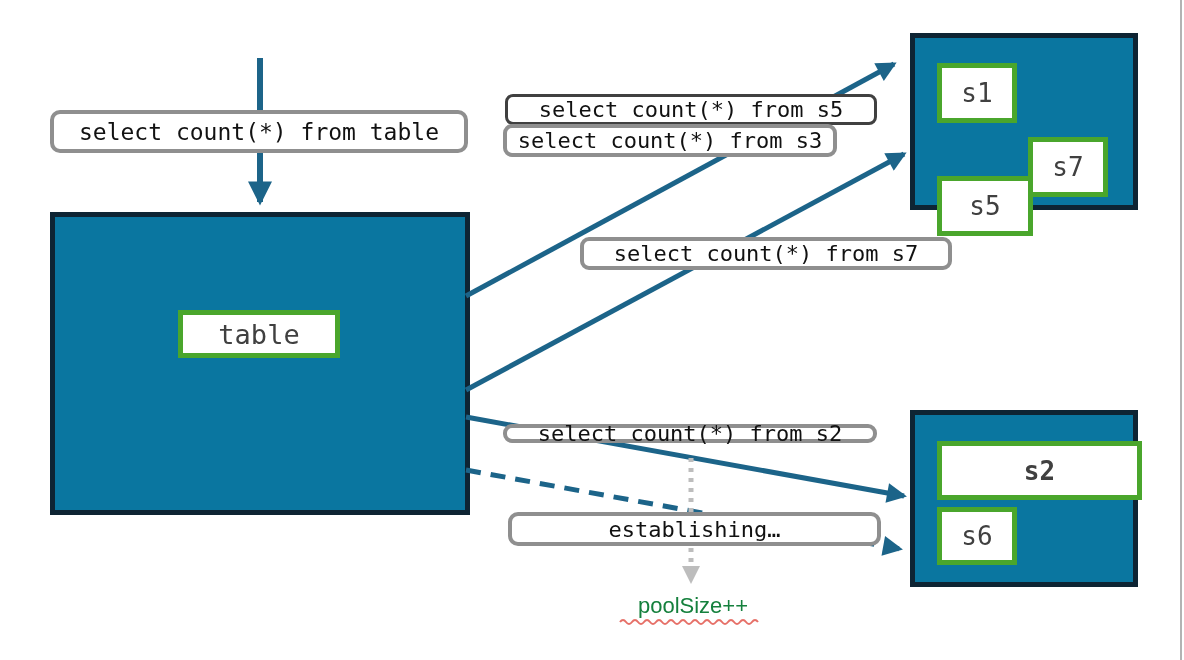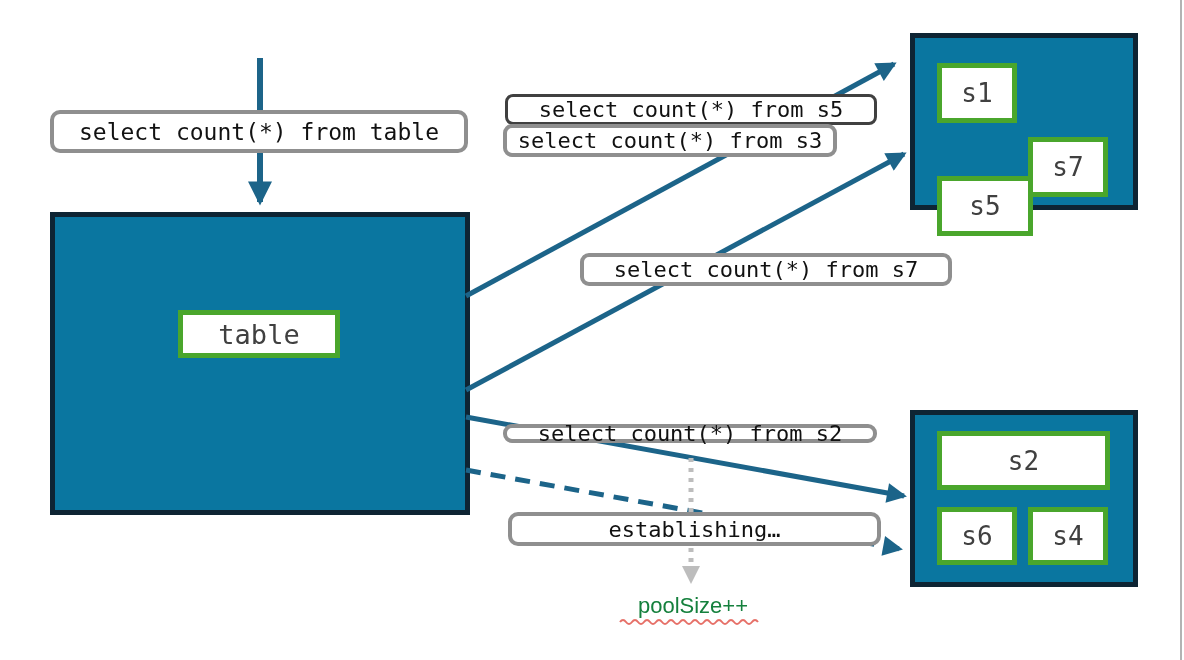--- a/index.html
+++ b/index.html
@@ -50,28 +50,25 @@
   </div>
   <div class="abs cell" style="left:22px;top:98px;width:96px;height:60px;margin-top:40px;">
     <span>s5</span>
   </div>
   <div class="abs cell" style="left:113px;top:99px;width:80px;height:60px;">
     <span>s7</span>
   </div>
 </div>
 
 <div class="abs teal-box" style="left:910px;top:410px;width:228px;height:177px;">
-  <div class="abs cell" style="left:22px;top:16px;width:173px;height:59px;">
+  <div class="abs cell" style="left:22px;top:26px;width:205px;height:59px;font-weight:bold;">
     <span>s2</span>
   </div>
   <div class="abs cell" style="left:22px;top:92px;width:80px;height:58px;">
     <span>s6</span>
-  </div>
-  <div class="abs cell" style="left:113px;top:92px;width:80px;height:58px;">
-    <span>s4</span>
   </div>
 </div>
 
 <svg id="arrow-layer" width="1184" height="660" viewBox="0 0 1184 660">
   <defs>
     <marker id="ah-teal" viewBox="0 0 10 10" refX="8.5" refY="5" markerWidth="4.4" markerHeight="4" orient="auto-start-reverse">
       <path d="M0 0 L10 5 L0 10 z" fill="#1c6489"></path>
     </marker>
   </defs>
   <line x1="260" y1="58" x2="260" y2="202" stroke="#1c6489" stroke-width="6" marker-end="url(#ah-teal)"></line>
@@ -89,21 +86,21 @@
 </div>
 
 <div class="abs pill light" style="left:505px;top:94px;width:372px;height:31px;">
   <span>select count(*) from s5</span>
 </div>
 
 <div class="abs pill" style="left:503px;top:124px;width:334px;height:33px;">
   <span>select count(*) from s3</span>
 </div>
 
-<div class="abs pill" style="left:580px;top:253px;width:372px;height:33px;">
+<div class="abs pill" style="left:580px;top:237px;width:372px;height:33px;">
   <span>select count(*) from s7</span>
 </div>
 
 <div class="abs pill" style="left:503px;top:412px;width:374px;height:19px;margin-top:12px;">
   <span>select count(*) from s2</span>
 </div>
 
 <div class="abs pill" style="left:508px;top:512px;width:373px;height:34px;border-radius:10px;text-align:center;">
   <span>establishing…</span>
 </div>

